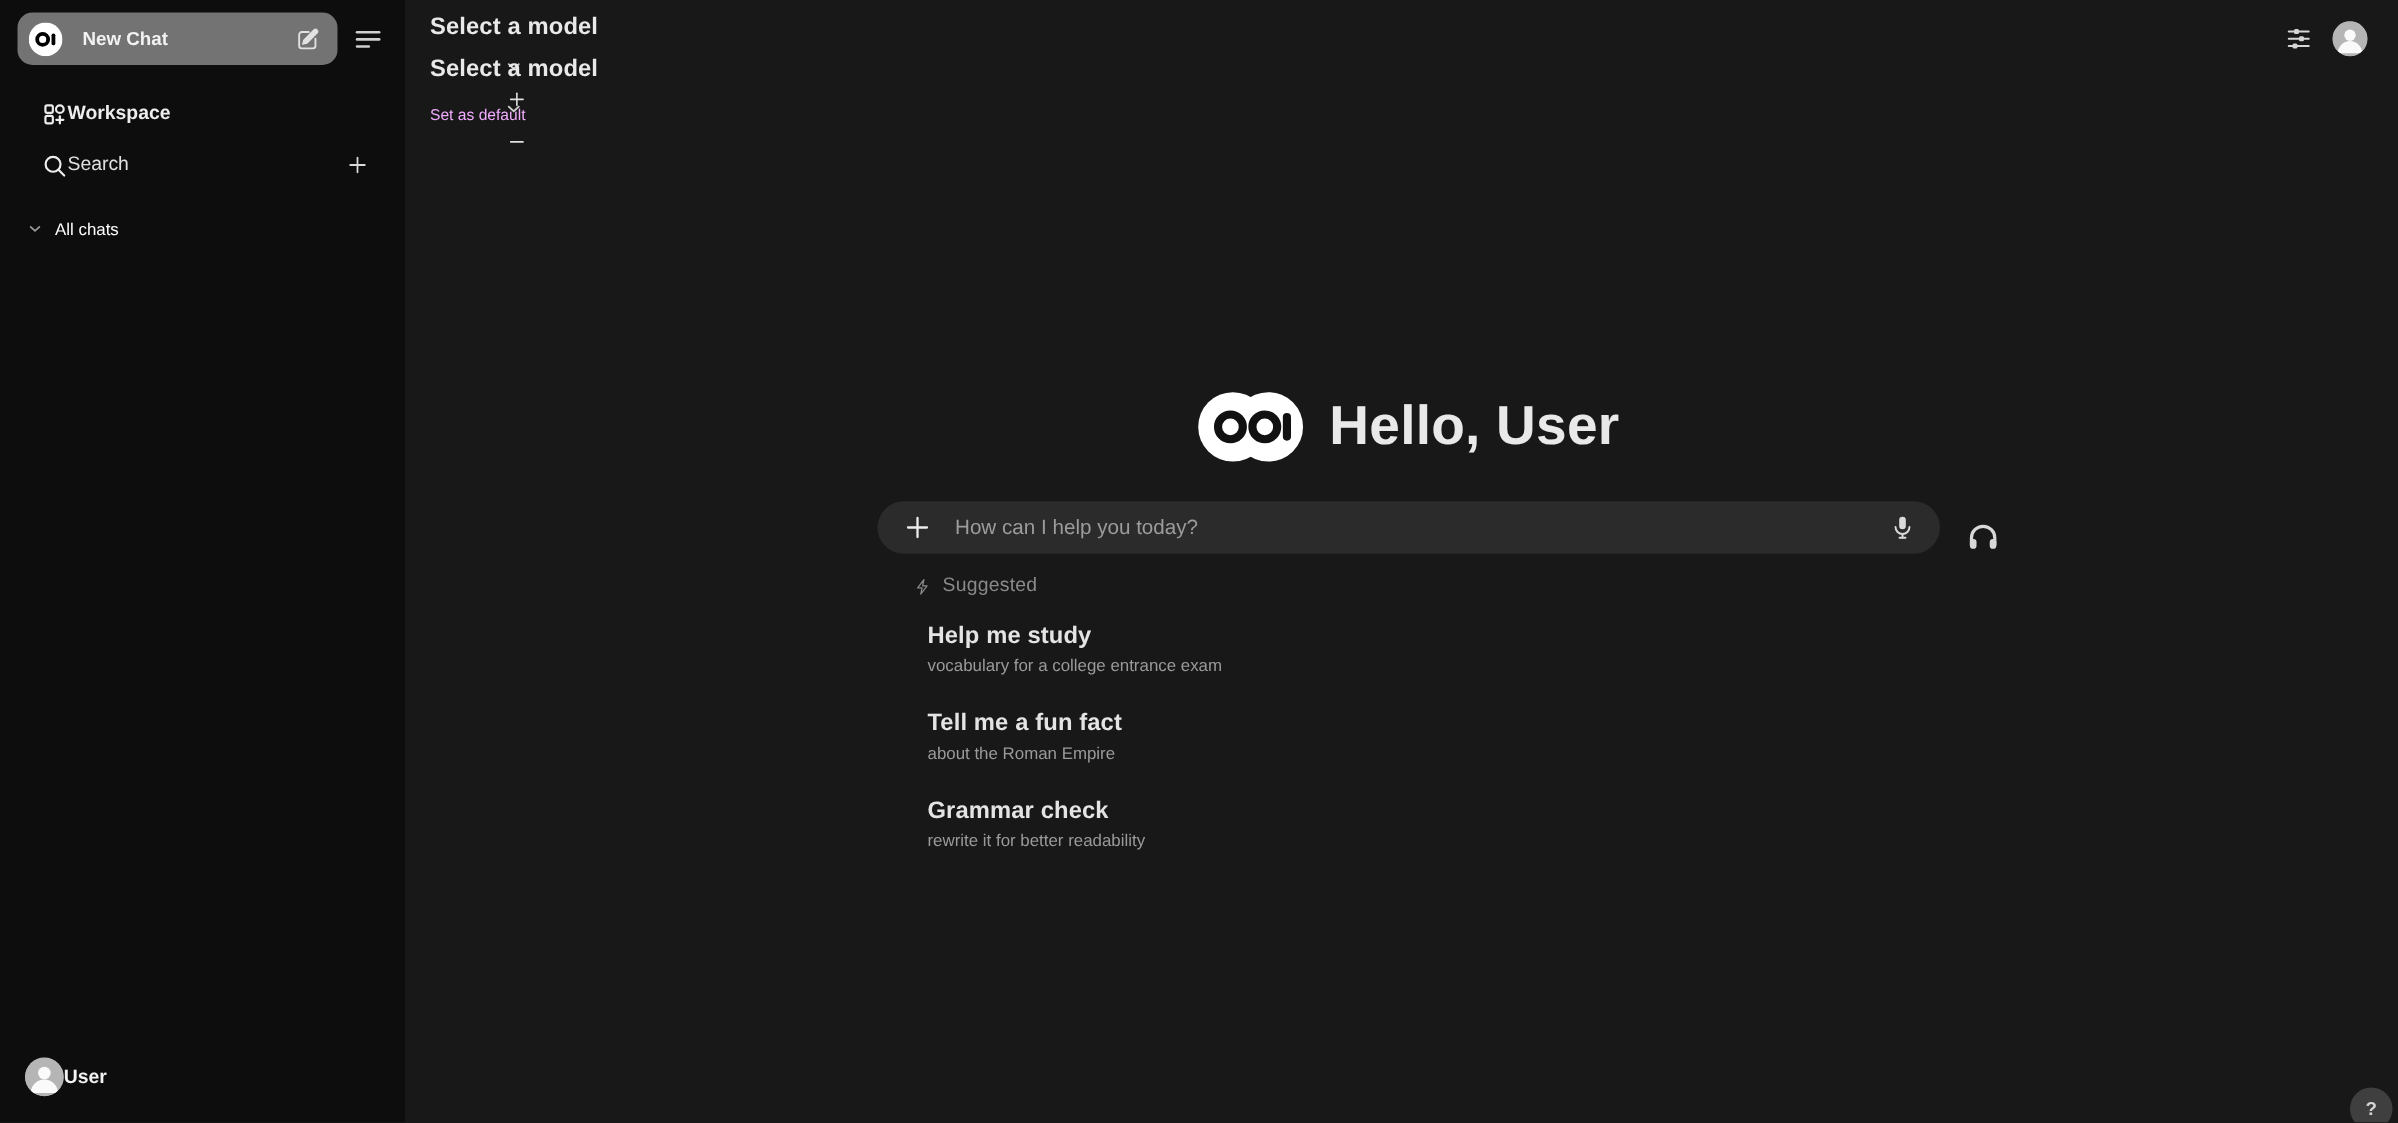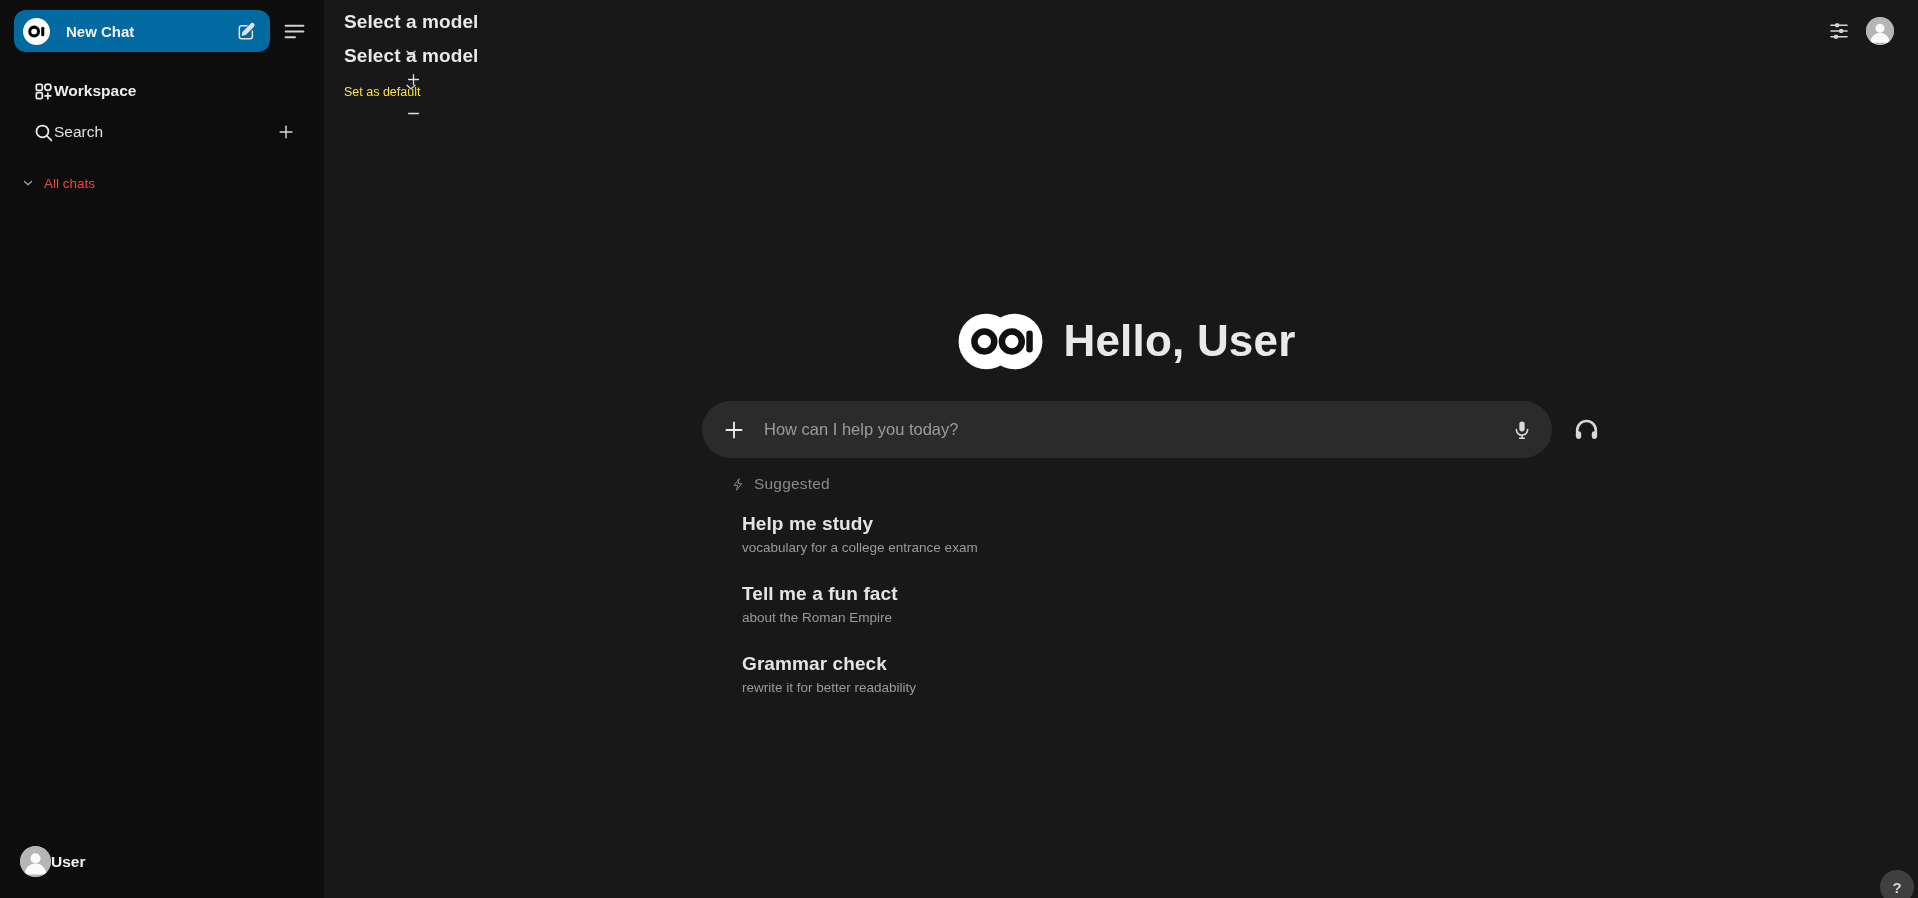--- a/index.html
+++ b/index.html
@@ -3,65 +3,65 @@
 <meta charset="utf-8">
 <style>
   * { margin:0; padding:0; box-sizing:border-box; }
   html,body { width:1918px; height:898px; background:#181818; }
   body { font-family:"Liberation Sans","DejaVu Sans",sans-serif; color:#e8e8e8; }
   .page { position:relative; width:1918px; height:898px; overflow:hidden; background:#181818; }
 
   
   .sidebar { position:absolute; left:0; top:0; bottom:0; width:324px; background:#0d0d0d; display:flex; flex-direction:column; }
   .sb-header { display:flex; align-items:center; gap:10px; padding:10px 16px 8px 14px; }
-  .new-chat-row { flex:1; display:flex; align-items:center; gap:16px; height:42px; padding:0 13px 0 9px; background:#0369a1; border-radius:12px; cursor:pointer; }
+  .new-chat-row { flex:1; display:flex; align-items:center; gap:16px; height:42px; padding:0 13px 0 9px; background:#737373; border-radius:12px; cursor:pointer; }
   .logo-badge { width:27px; height:27px; flex:0 0 auto; display:flex; }
   .new-chat-label { font-size:15px; font-weight:700; color:#f2f2f2; }
   .row-spacer { flex:1; }
   .icon-btn { background:none; border:none; color:#d6d6d6; display:flex; align-items:center; justify-content:center; cursor:pointer; padding:0; }
   .sb-toggle { width:28px; height:28px; color:#d0d0d0; }
 
   .sb-nav { padding:10px 0 0 0; }
   .sb-item { display:flex; align-items:center; gap:0; height:40px; padding:0 20px 0 25px; cursor:pointer; margin:1px 8px; border-radius:10px; }
   .sb-item .sb-icon { width:21px; height:21px; color:#ececec; display:flex; flex:0 0 auto; }
   .sb-item-label { font-size:15.5px; color:#ededed; }
   .sb-item-label.bold { font-weight:700; }
   .sb-add { margin-left:auto; width:20px; height:20px; color:#dadada; }
 
   .all-chats-row { display:flex; align-items:center; gap:9px; padding:0 20px 0 21px; margin-top:18px; height:26px; cursor:pointer; }
   .all-chats-row .chev { width:14px; height:14px; color:#9a9a9a; display:flex; }
-  .all-chats-label { font-size:13.5px; font-weight:500; color:#ef4444; }
+  .all-chats-label { font-size:13.5px; font-weight:500; color:#ffffff; }
 
   .sb-footer { margin-top:auto; padding:12px 14px 16px 14px; }
   .user-row { display:flex; align-items:center; padding:5px 6px; border-radius:10px; cursor:pointer; }
   .avatar { border-radius:50%; background:#b5b5b5; overflow:hidden; position:relative; flex:0 0 auto; }
   .avatar svg { display:block; width:100%; height:100%; }
   .avatar-30 { width:31px; height:31px; }
   .avatar-28 { width:28px; height:28px; }
   .user-name { font-size:15.5px; font-weight:700; color:#f2f2f2; }
 
   
   .model-selectors { position:absolute; left:344px; top:11px; }
   .model-row { display:flex; align-items:center; gap:10px; height:34px; cursor:pointer;flex-direction:column; }
   .model-label { font-size:19px; font-weight:700; color:#e9e9e9; letter-spacing:.1px; }
   .model-chev { width:16px; height:16px; color:#cfcfcf; display:flex; margin-top:2px; }
   .model-action { width:26px; height:26px; color:#e0e0e0; margin-left:4px; border-radius:6px; }
-  .set-default { margin-top:6px; font-size:12.5px; color:#fde047; background:none; border:none; cursor:pointer; display:block; }
+  .set-default { margin-top:6px; font-size:12.5px; color:#f0abfc; background:none; border:none; cursor:pointer; display:block; }
 
   .top-right { position:absolute; top:17px; right:24px; display:flex; align-items:center; gap:15px; }
   .controls-btn { width:24px; height:24px; color:#d5d5d5; }
 
   
   .center-col { position:absolute; left:702px; top:312px; width:850px; }
   .greeting { display:flex; align-items:center; justify-content:center; gap:20px; height:58px; }
   .greeting-logo { width:85px; height:57px; flex:0 0 auto; }
   .greeting-text { font-size:44px; font-weight:600; color:#e9e9e9; letter-spacing:.2px; }
 
   .input-row { position:relative; margin-top:31px; }
-  .input-pill { display:flex; align-items:center; height:57px; background:#2b2b2b; border-radius:29px; padding:0 12px 0 14px; }
+  .input-pill { display:flex; align-items:center; height:42px; background:#2b2b2b; border-radius:29px; padding:0 12px 0 14px; }
   .attach-btn { width:36px; height:36px; color:#ededed; border-radius:50%; }
   .prompt-input { flex:1; margin:0 10px 0 12px; background:transparent; border:none; outline:none; font-family:inherit; font-size:16.5px; color:#d6d6d6; }
   .prompt-input::placeholder { color:#9c9c9c; opacity:1; }
   .mic-btn { width:36px; height:36px; color:#dadada; border-radius:50%; }
   .call-btn { position:absolute; right:-52px; top:11px; width:36px; height:36px; color:#d8d8d8; border-radius:50%; }
 
   .suggested { margin-top:16px; padding-left:29px; }
   .suggested-head { display:flex; align-items:center; gap:8px; height:20px; }
   .bolt { width:15px; height:15px; color:#8a8a8a; display:flex; }
   .suggested-label { font-size:15.5px; font-weight:500; color:#8a8a8a; letter-spacing:.2px; }

